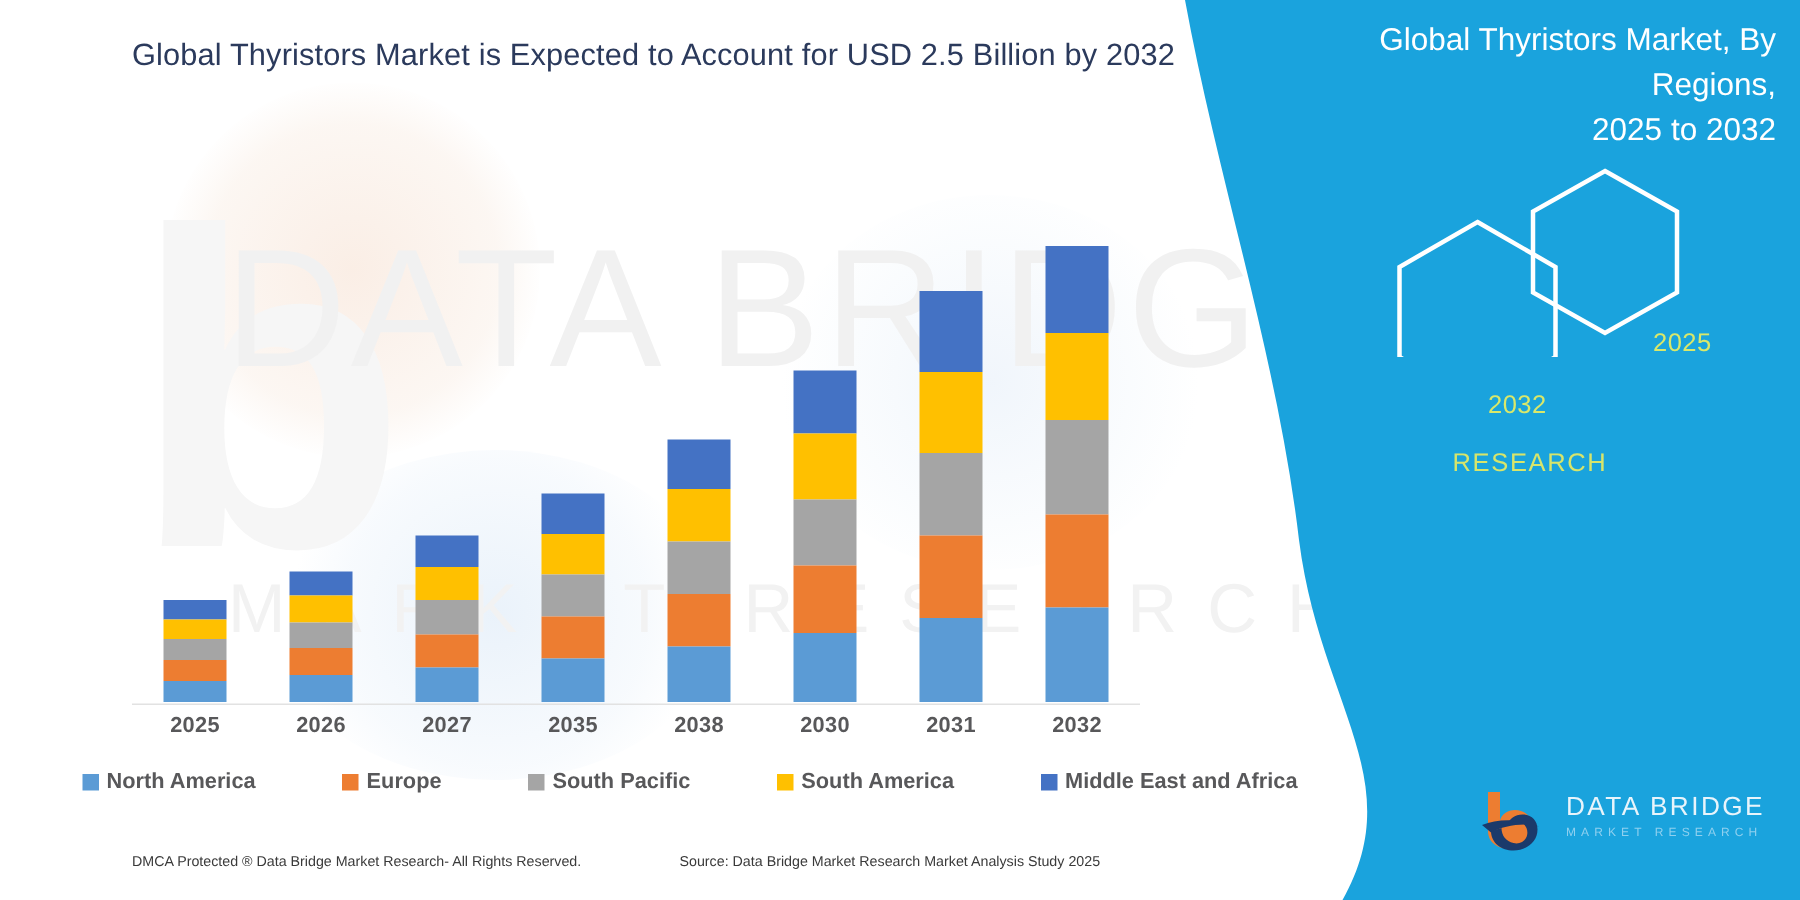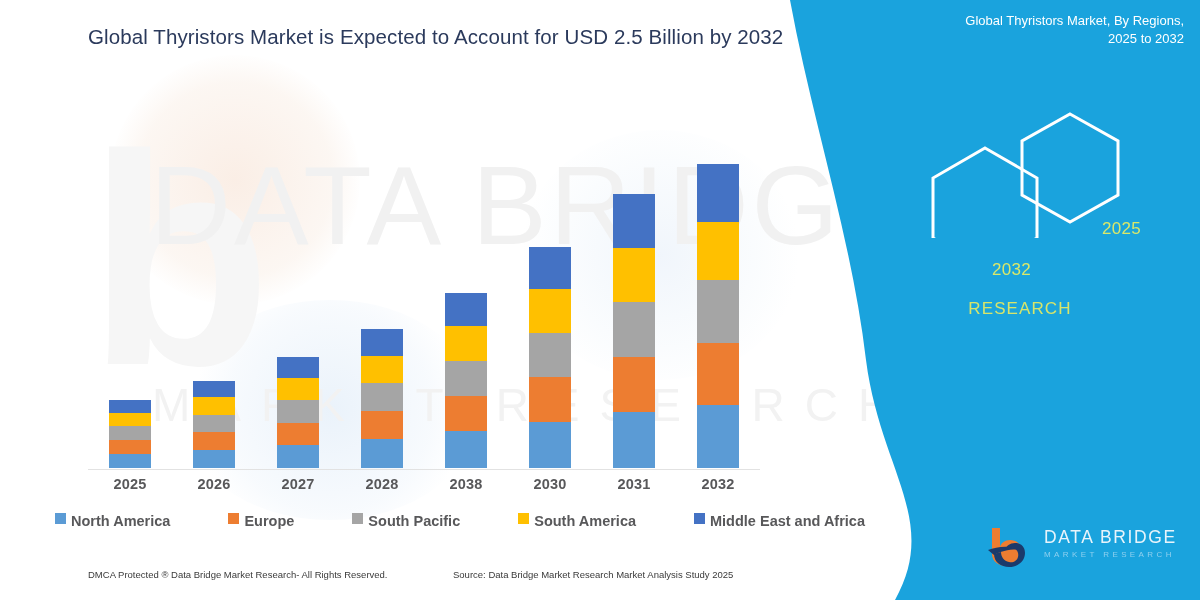--- a/index.html
+++ b/index.html
@@ -166,20 +166,21 @@
     left: 88px;
     top: 513px;
     width: 700px;
     display: flex;
     align-items: center;
     justify-content: center;
     gap: 14px;
   }
   .legend-item {
     display: flex;
+    align-items: center;
     gap: 5px;
     padding-left: 44px;
   }
   .legend-swatch {
     width: 11px;
     height: 11px;
     flex: 0 0 auto;
   }
   .legend-label {
     font-size: 14.5px;
@@ -217,21 +218,21 @@
     top: 0;
     width: 370px;
     height: 600px;
   }
   .panel-title {
     position: absolute;
     right: 16px;
     top: 12px;
     width: 352px;
     text-align: right;
-    font-size: 13px;
+    font-size: 21px;
     color: #ffffff;
     line-height: 1.42;
     font-weight: 400;
   }
 
   
   .hexes {
     position: absolute;
     left: 90px;
     top: 108px;
@@ -383,21 +384,21 @@
             </div>
           </div>
         </div>
       <div class="baseline"></div>
     </div>
 
     <div class="x-labels" id="x-labels">
         <div class="x-label">2025</div>
         <div class="x-label">2026</div>
         <div class="x-label">2027</div>
-        <div class="x-label">2028</div>
+        <div class="x-label">2035</div>
         <div class="x-label">2038</div>
         <div class="x-label">2030</div>
         <div class="x-label">2031</div>
         <div class="x-label">2032</div>
       </div>
 
     <div class="legend" id="chart-legend">
         <div class="legend-item">
           <span class="legend-swatch" style="background: rgb(91, 155, 213);"></span>
           <span class="legend-label">North America</span>

